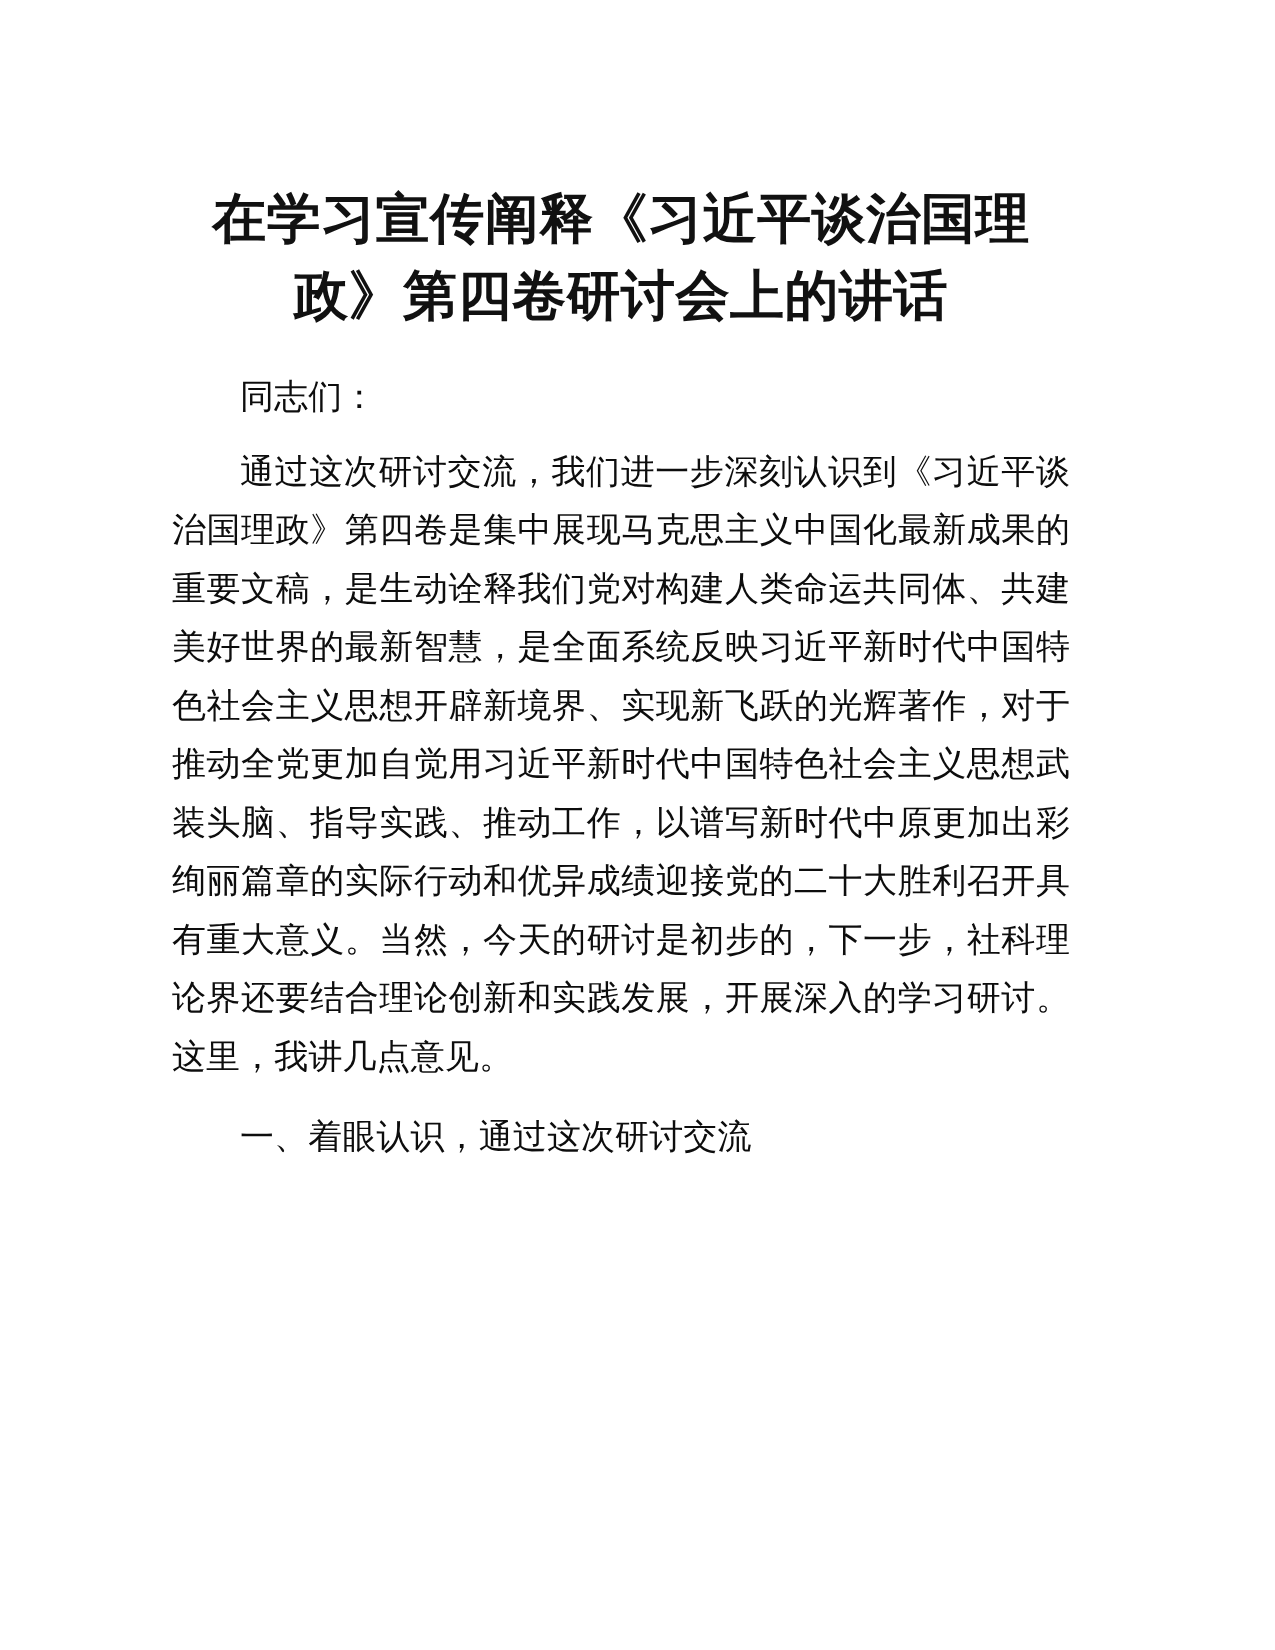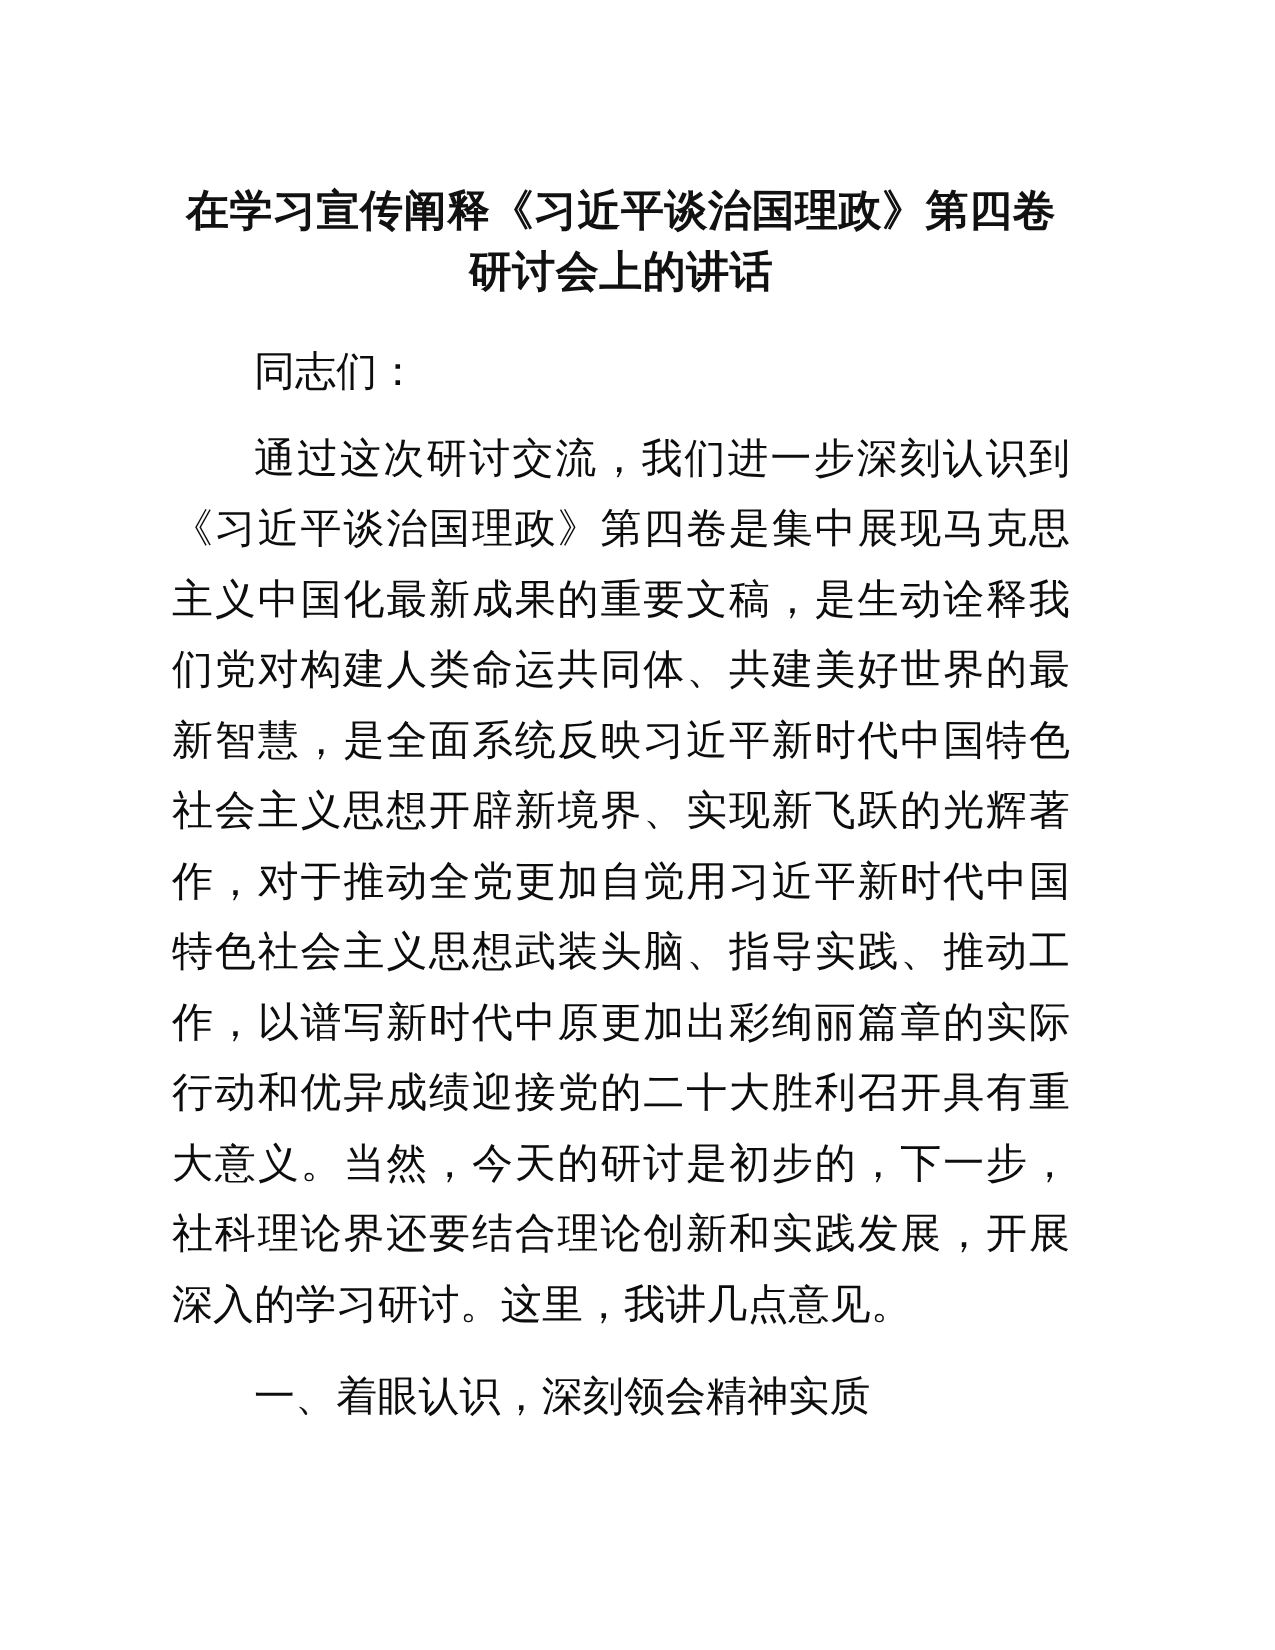--- a/index.html
+++ b/index.html
@@ -21,31 +21,31 @@
   }
   .content {
     position: absolute;
     left: 172px;
     top: 180px;
     width: 898px;
   }
   .doc-title {
     font-family: "Liberation Sans", "DejaVu Sans", sans-serif;
     font-weight: bold;
-    font-size: 43px;
+    font-size: 54px;
     line-height: 1.42;
     text-align: center;
     letter-spacing: 0.5px;
     margin: 0 0 34px 0;
     padding: 0 14px;
     color: #111111;
   }
   .para {
     font-family: Liberation Sans, sans-serif;
-    font-size: 41px;
+    font-size: 34px;
     line-height: 1.72;
     text-align: justify;
     text-align-last: left;
     text-justify: inter-character;
     margin: 0 0 14px 0;
     color: #0d0d0d;
     letter-spacing: 0.1px;
   }
   .para.indent {
     text-indent: 2em;
@@ -65,16 +65,16 @@
 <div class="page">
   <div class="content">
 
     <h1 class="doc-title">在学习宣传阐释《习近平谈治国理政》第四卷研讨会上的讲话</h1>
 
     <p class="para salutation">同志们：</p>
 
 
     <p class="para indent">通过这次研讨交流，我们进一步深刻认识到《习近平谈治国理政》第四卷是集中展现马克思主义中国化最新成果的重要文稿，是生动诠释我们党对构建人类命运共同体、共建美好世界的最新智慧，是全面系统反映习近平新时代中国特色社会主义思想开辟新境界、实现新飞跃的光辉著作，对于推动全党更加自觉用习近平新时代中国特色社会主义思想武装头脑、指导实践、推动工作，以谱写新时代中原更加出彩绚丽篇章的实际行动和优异成绩迎接党的二十大胜利召开具有重大意义。当然，今天的研讨是初步的，下一步，社科理论界还要结合理论创新和实践发展，开展深入的学习研讨。这里，我讲几点意见。</p>
 
-    <p class="para heading-line">一、着眼认识，深刻领会精神实质</p>
+    <p class="para heading-line">一、着眼认识，通过这次研讨交流</p>
 
   </div>
 </div>
 
 </body></html>

